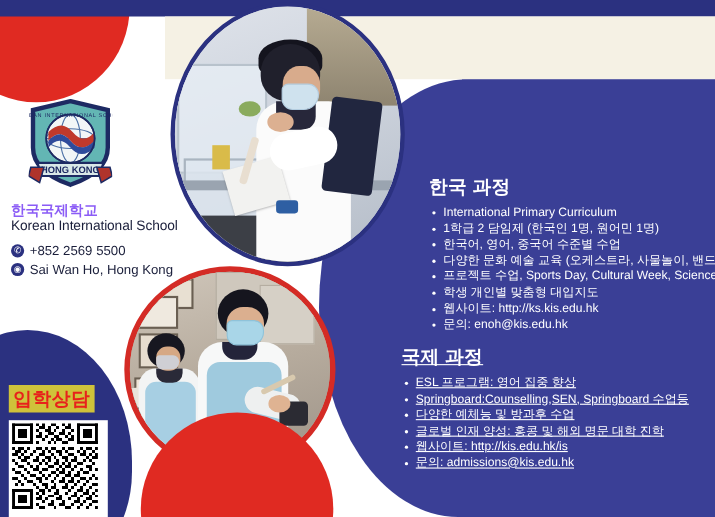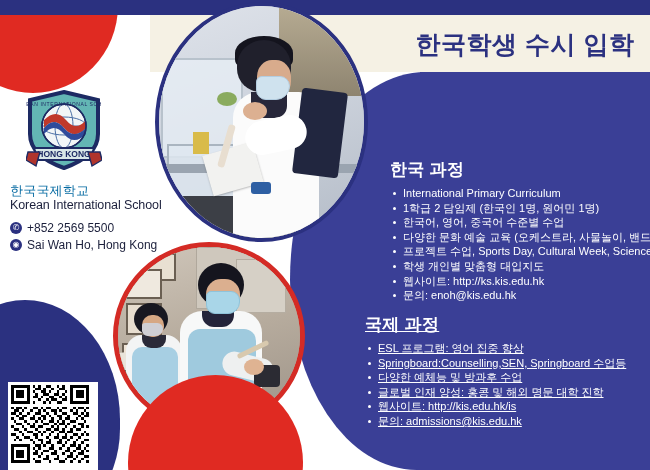--- a/index.html
+++ b/index.html
@@ -174,21 +174,21 @@
   .art-s1hand { left: 126px; top: 112px; width: 20px; height: 16px; border-radius:50%; background:#dfb392; }
   .art-brush { left: 118px; top: 100px; width: 34px; height: 5px; background:#d8c9ae; transform:rotate(-26deg); border-radius:3px; }
   .art-obj { left: 136px; top: 118px; width: 26px; height: 22px; background:#2b2b33; border-radius:4px; }
   .art-paper { left: 48px; top: 150px; width: 92px; height: 30px; background:#f6f5f1; transform:rotate(-3deg); }
   .art-paper2 { left: 0px; top: 104px; width: 40px; height: 18px; background:#e9e4da; transform:rotate(-6deg); }
 
   
   .logo-wrap { left: 26px; top: 90px; width: 76px; height: 82px; }
   .logo-name-kr {
     position: absolute; left: 10px; top: 182px;
-    font-size: 13px; font-weight: normal; color: #0369a1; letter-spacing: 0.2px;
+    font-size: 13px; font-weight: bold; color: #8b5cf6; letter-spacing: 0.2px;
   }
   .logo-name-en {
     position: absolute; left: 10px; top: 198px;
     font-size: 12.5px; color: #1b1f3b; letter-spacing: -0.1px;
   }
   .contact-row {
     position: absolute; left: 10px;
     font-size: 12px; color: #1b1f3b;
     display: flex; align-items: center; gap: 5px;
   }
@@ -252,21 +252,20 @@
 
   <div class="deco red-circle-top"></div>
   <div class="deco navy-bottom-left"></div>
 
   <div class="deco navy-panel-fill"></div>
   <div class="deco navy-panel"></div>
 
   <div class="deco top-navy-strip"></div>
   <div class="deco cream-band"></div>
 
-  <div class="banner-title">한국학생 수시 입학</div>
 
   <div class="deco photo-science">
     <div class="ph sci-bg"></div>
     <div class="ph sci-wallR"></div>
     <div class="ph sci-tank"></div>
     <div class="ph sci-tank2"></div>
     <div class="ph sci-green"></div>
     <div class="ph sci-yellow"></div>
     <div class="ph sci-shelf"></div>
     <div class="ph sci-dark"></div>
@@ -339,20 +338,21 @@
 
   <div class="contact-row contact-phone">
     <span class="cicon">✆</span>
     <span>+852 2569 5500</span>
   </div>
   <div class="contact-row contact-addr">
     <span class="cicon">◉</span>
     <span>Sai Wan Ho, Hong Kong</span>
   </div>
 
+  <div class="qr-label">입학상담</div>
   <div class="qr-box">
     <svg width="78" height="78" viewBox="0 0 29 29" shape-rendering="crispEdges">
       <rect width="29" height="29" fill="#ffffff"></rect>
       <g fill="#000000">
         <rect x="0" y="0" width="7" height="1"></rect>
           <rect x="0" y="6" width="7" height="1"></rect>
         <rect x="0" y="0" width="1" height="7"></rect>
           <rect x="6" y="0" width="1" height="7"></rect>
         <rect x="2" y="2" width="3" height="3"></rect>
         <rect x="22" y="0" width="7" height="1"></rect>

